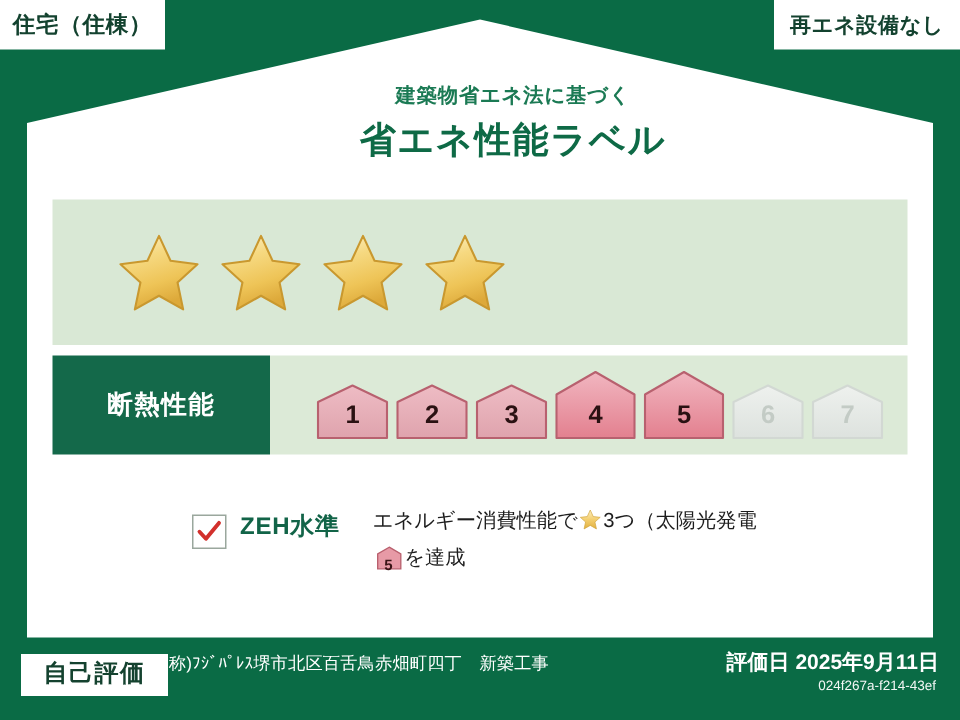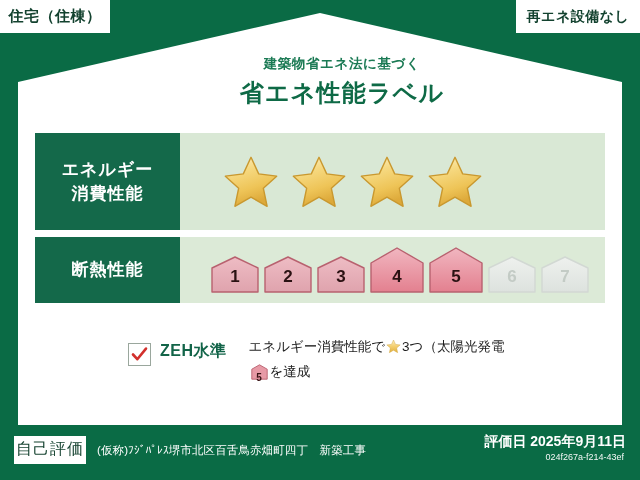--- a/index.html
+++ b/index.html
@@ -77,24 +77,24 @@
   .mini-house { display:inline-block; vertical-align:-4px; position:relative; margin:0 2px; }
   .mini-house span {
     position:absolute; left:0; right:0; bottom:1px; text-align:center;
     font-size:10px; font-weight:bold; color:#3a1416;
   }
 
   
   #footer { position:absolute; left:0; bottom:0; width:640px; height:55px; }
   #self-eval {
     position:absolute; left:14px; top:11px; background:#ffffff; color:#14422f;
-    font-weight:normal; font-size:16px; padding:3px 2px 4px; letter-spacing:1px;
+    font-weight:bold; font-size:16px; padding:3px 15px 4px; letter-spacing:1px;
   }
   #building-name {
-    position:absolute; left:97px; top:18px; color:#ffffff; font-size:11.5px;
+    position:absolute; left:97px; top:10px; color:#ffffff; font-size:11.5px;
     letter-spacing:.1px; white-space:nowrap;
   }
   #eval-date {
     position:absolute; right:14px; top:8px; color:#ffffff; font-size:14px; font-weight:bold;
     text-align:right; white-space:nowrap;
   }
   #eval-id {
     position:absolute; right:16px; top:27px; color:#ffffff; font-size:9px;
     text-align:left; white-space:nowrap; opacity:.95;
   }
@@ -110,24 +110,20 @@
 
   <div id="tag-left" class="corner-tag">住宅（住棟）</div>
   <div id="tag-right" class="corner-tag">再エネ設備なし</div>
 
   <div class="title-wrap">
     <div class="title-sub">建築物省エネ法に基づく</div>
     <div class="title-main">省エネ性能ラベル</div>
   </div>
 
   <div id="row-energy" class="row">
-    <div class="row-label">
-      <span>エネルギー</span>
-      <span>消費性能</span>
-    </div>
     <div class="row-value">
       <div class="stars" id="star-container">
           <svg class="star" viewBox="0 0 24 24">
             <defs>
               <linearGradient id="sg0" x1="0" y1="0" x2="0.35" y2="1">
                 <stop offset="0" stop-color="#fdf3cf"></stop>
                 <stop offset="0.35" stop-color="#f6d981"></stop>
                 <stop offset="0.72" stop-color="#eec457"></stop>
                 <stop offset="1" stop-color="#dda93a"></stop>
               </linearGradient>

